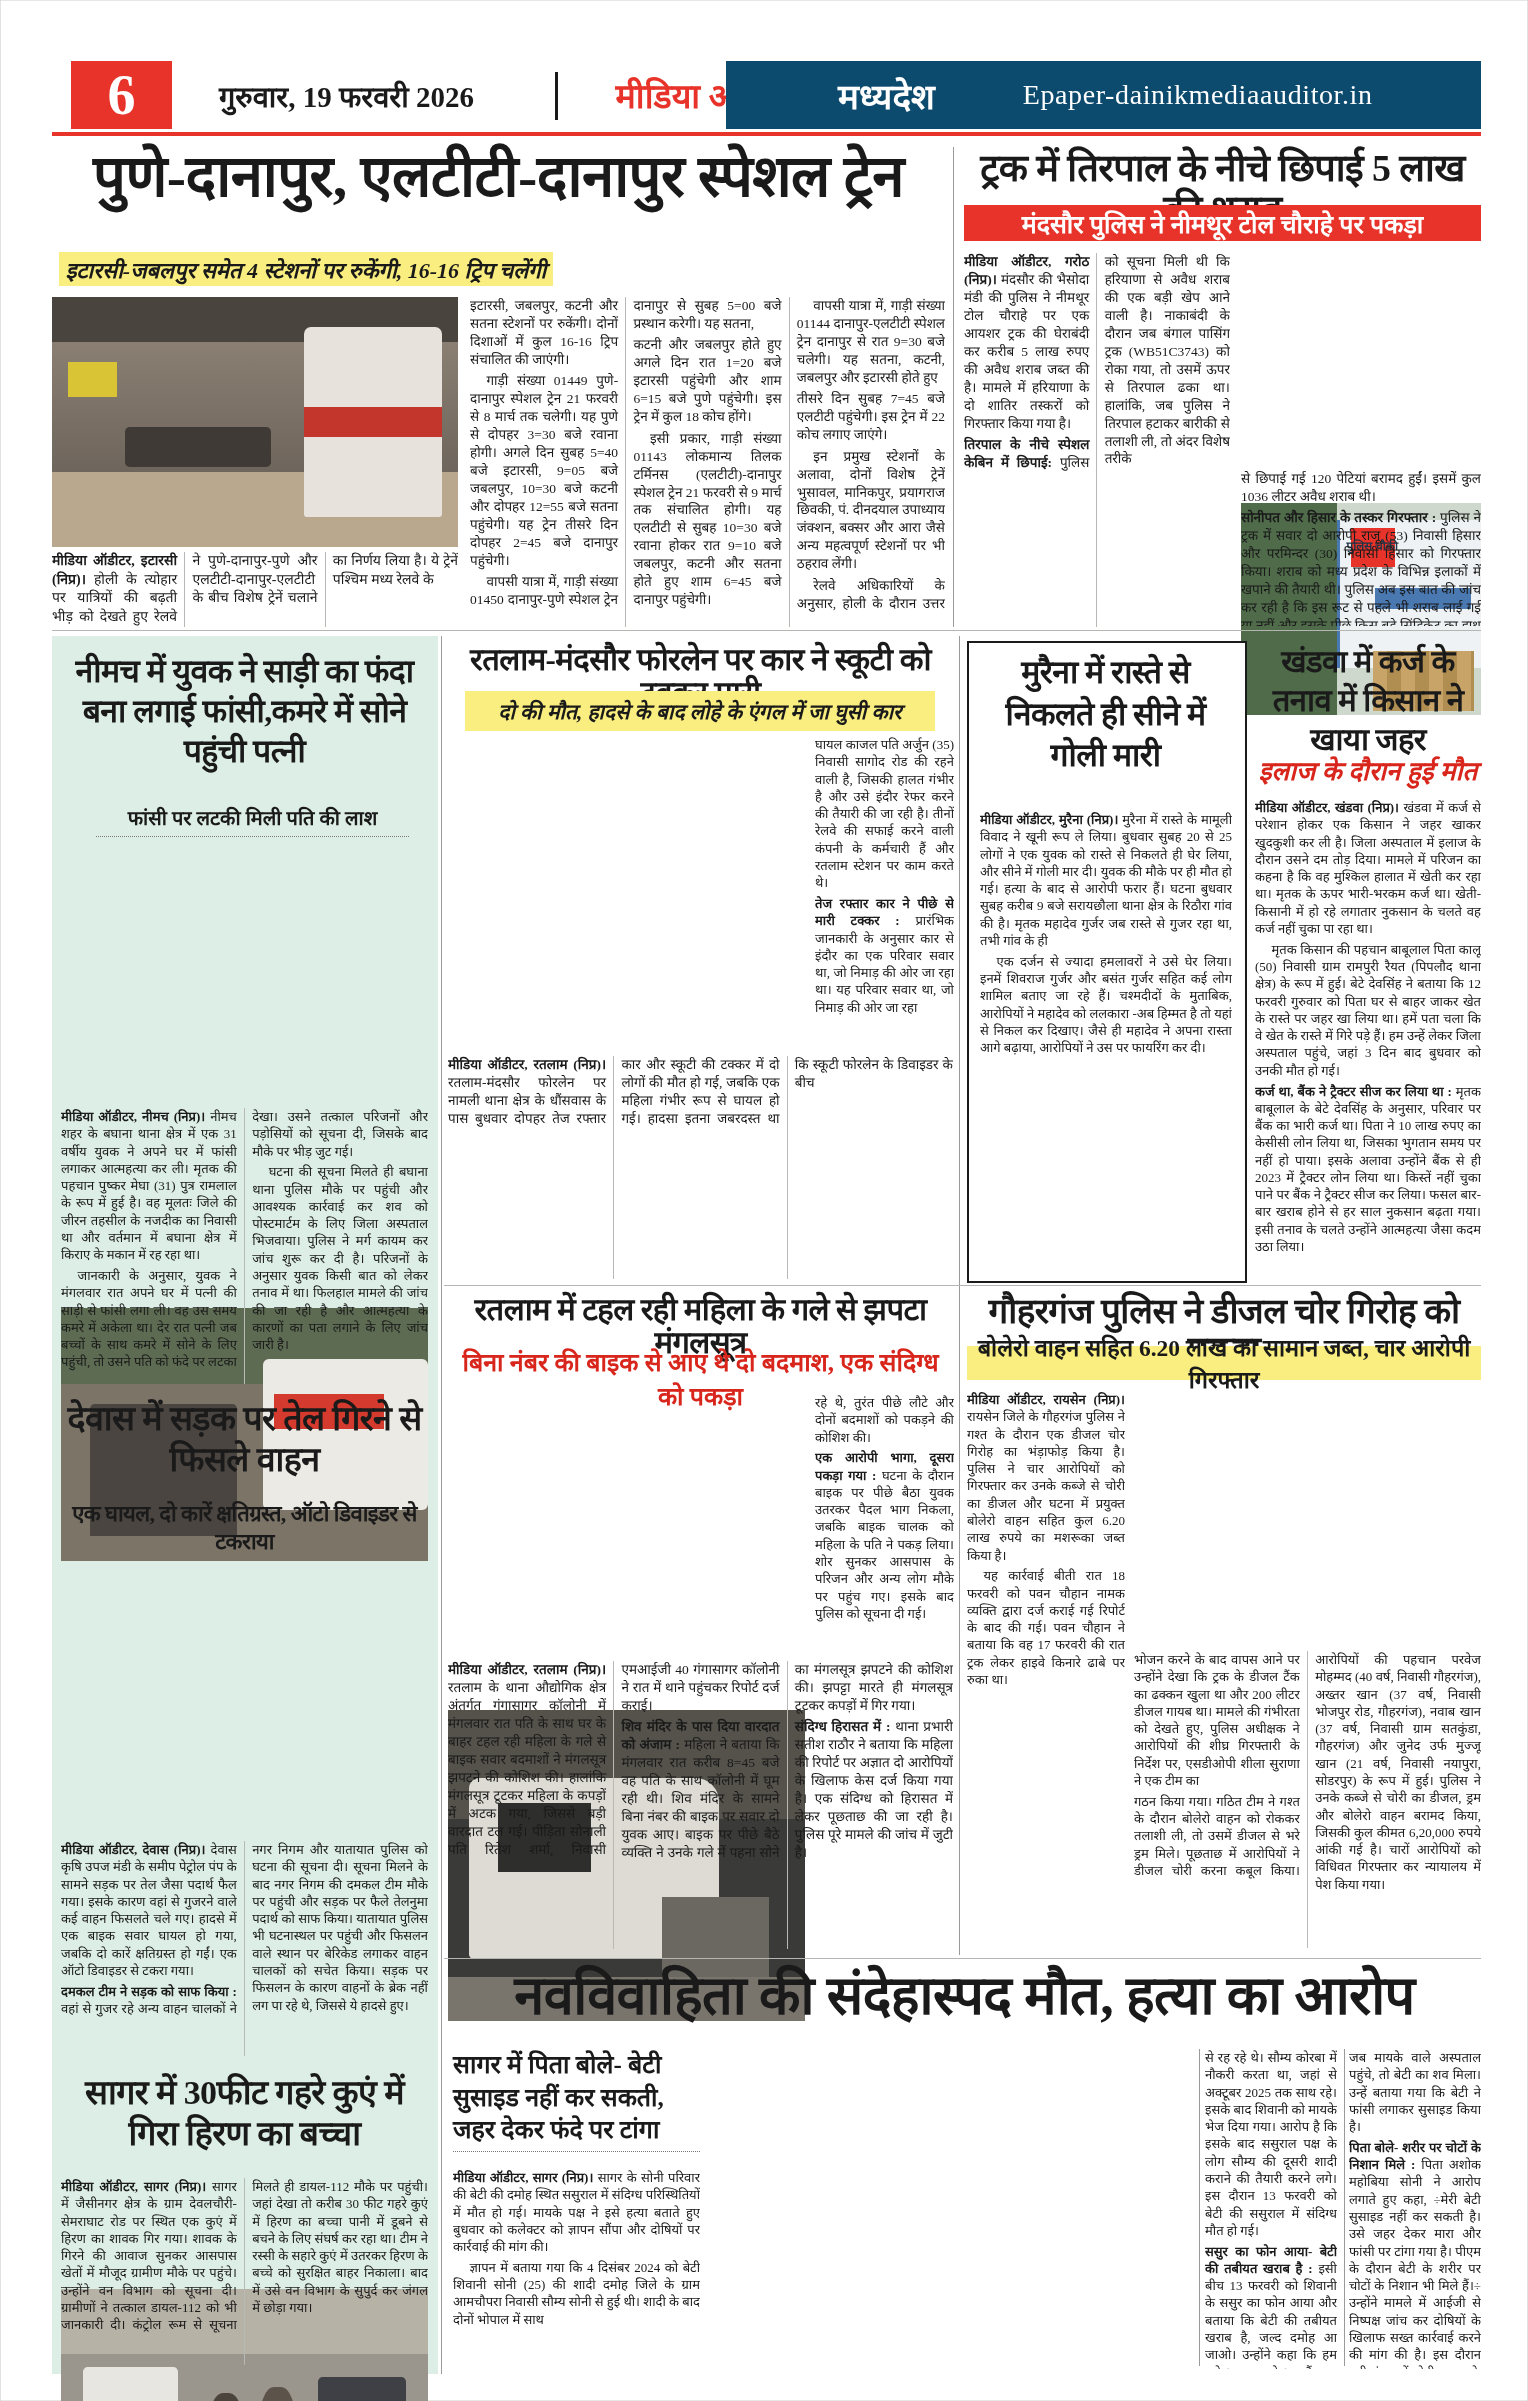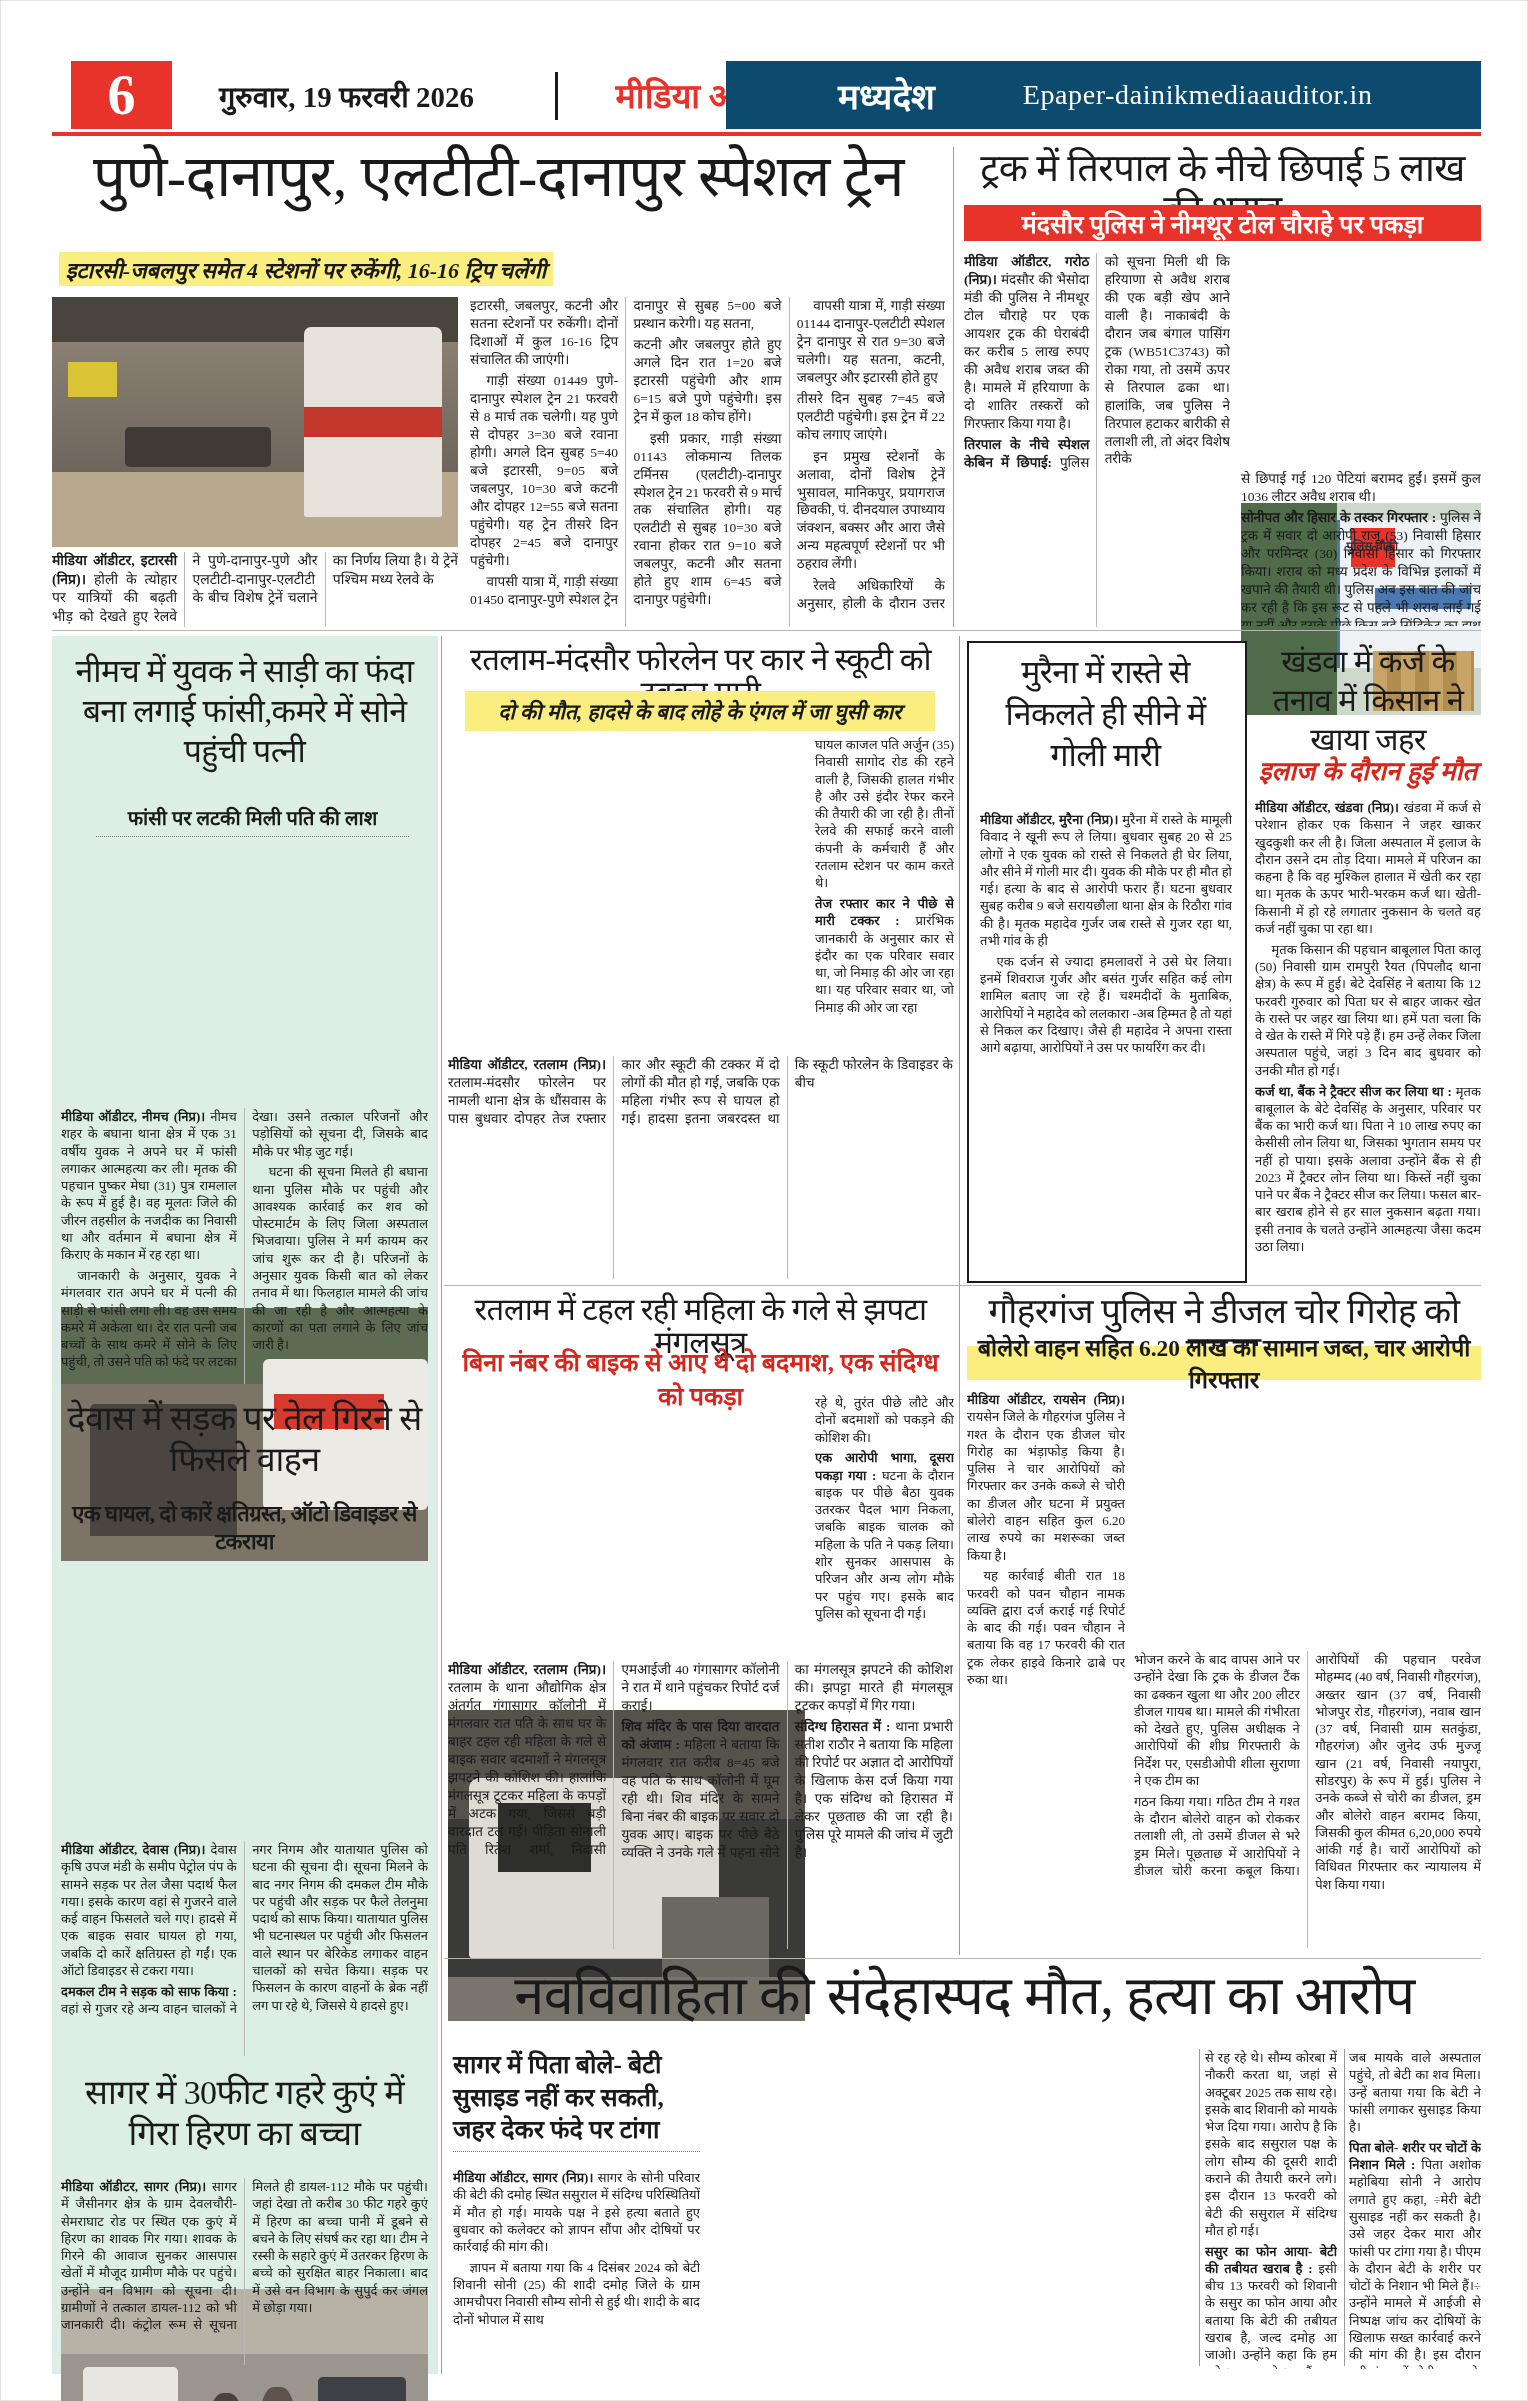--- a/index.html
+++ b/index.html
@@ -12,21 +12,21 @@
   .pageno{background:#e8332a;color:#fff;font-weight:bold;font-size:56px;display:flex;align-items:center;justify-content:center;}
   .hdr-date{font-weight:bold;font-size:29px;display:flex;align-items:center;justify-content:center;}
   .hdr-paper{color:#e8332a;font-weight:bold;font-size:34px;display:flex;align-items:center;justify-content:center;}
   .hdr-band{background:#0c4a6e;color:#fff;display:flex;align-items:center;}
   .hdr-sec{font-weight:bold;font-size:35px;margin-left:112px;}
   .hdr-url{font-size:28px;margin-left:88px;letter-spacing:0.6px;}
   .redrule{background:#e8332a;}
   .vrule{background:#9a9a9a;width:1.2px;}
   .hrule{background:#b5b5b2;height:1.2px;}
   
-  .hl{font-weight:normal;text-align:center;line-height:1.08;letter-spacing:-0.6px;}
+  .hl{font-weight:bold;text-align:center;line-height:1.08;letter-spacing:-0.6px;}
   .kick-y{background:#f9ee7f;font-weight:bold;font-style:italic;text-align:center;display:flex;align-items:center;justify-content:center;}
   .kick-redband{background:#e8332a;color:#fff;font-weight:bold;text-align:center;display:flex;align-items:center;justify-content:center;}
   .kick-redtext{color:#d9261c;font-weight:bold;text-align:center;}
   .subdotted{font-weight:bold;text-align:center;border-bottom:1.8px dotted #777;padding-bottom:4.7px;}
   
   .body{font-size:13.5px;line-height:1.33;text-align:justify;}
   .body p{margin:0 0 3.5px 0;text-indent:16.5px;}
   .body p.noind{text-indent:0;}
   .cols2{column-count:2;column-gap:15.3px;column-rule:0.6px solid #b8b8b5;}
   .cols3{column-count:3;column-gap:15.3px;column-rule:0.6px solid #b8b8b5;}

